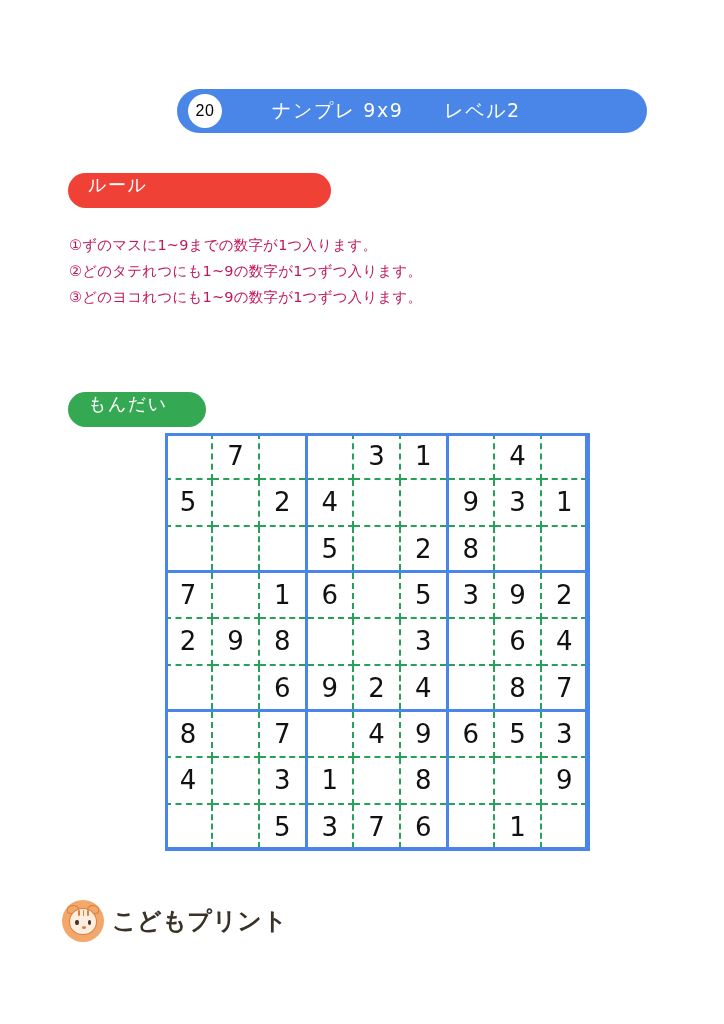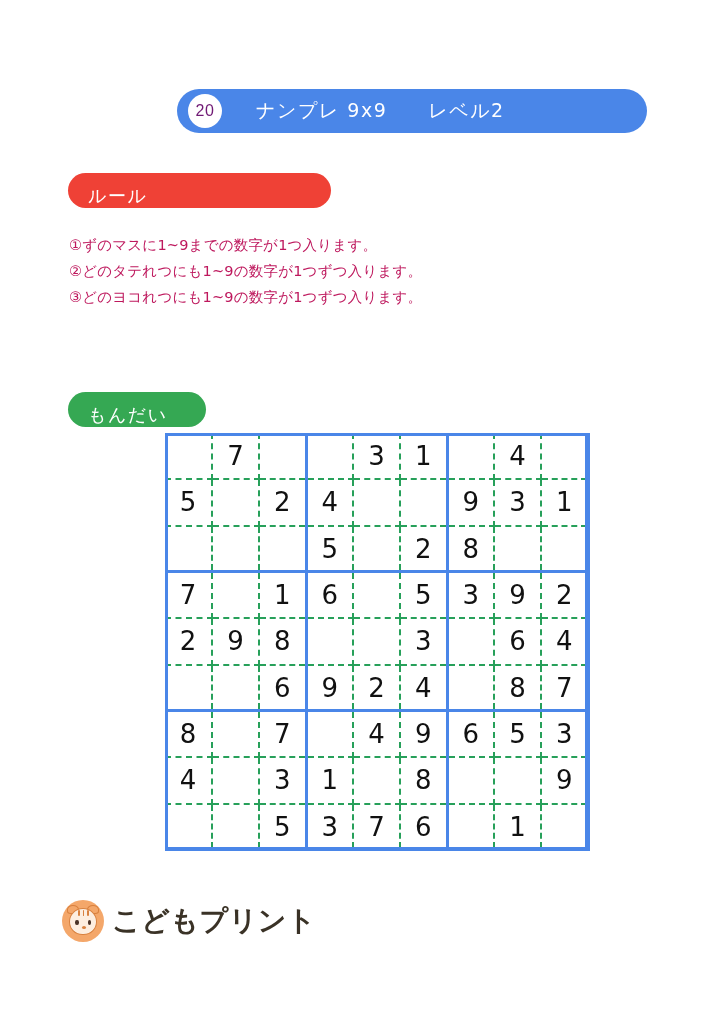--- a/index.html
+++ b/index.html
@@ -32,41 +32,41 @@
   .title-badge {
     width: 34px;
     height: 34px;
     border-radius: 50%;
     background: #ffffff;
     margin-left: 11px;
     display: flex;
     align-items: center;
     justify-content: center;
     font-size: 16px;
-    color: #701a75;
+    color: #000000;
     font-family: "Liberation Sans", sans-serif;
     letter-spacing: 0.5px;
   }
 
   .title-text {
     color: #ffffff;
     font-size: 19px;
-    margin-left: 34px;
+    margin-left: 50px;
     letter-spacing: 1.5px;
     white-space: pre;
     font-family: "DejaVu Sans", sans-serif;
   }
 
   
   .banner {
     position: absolute;
     height: 35px;
     border-radius: 18px;
     display: flex;
-    align-items: flex-end;
+    align-items: flex-start;
     color: #ffffff;
     font-size: 18px;
     letter-spacing: 1.5px;
     padding-left: 20px;
     font-family: "DejaVu Sans", sans-serif;
   }
 
   .banner-rules {
     left: 68px;
     top: 173px;
@@ -232,21 +232,21 @@
     height: 6px;
     background: #d8813f;
     border-radius: 1px;
   }
   .logo-stripe.s1 { left: 16px; }
   .logo-stripe.s2 { left: 20.5px; }
   .logo-stripe.s3 { left: 25px; }
 
   .logo-text {
     margin-left: 8px;
-    font-size: 28px;
+    font-size: 24px;
     font-weight: bold;
     color: #3a3226;
     letter-spacing: 0.5px;
     font-family: "DejaVu Sans", sans-serif;
   }
 </style>
 </head>
 <body>
 
 <div class="title-bar">

